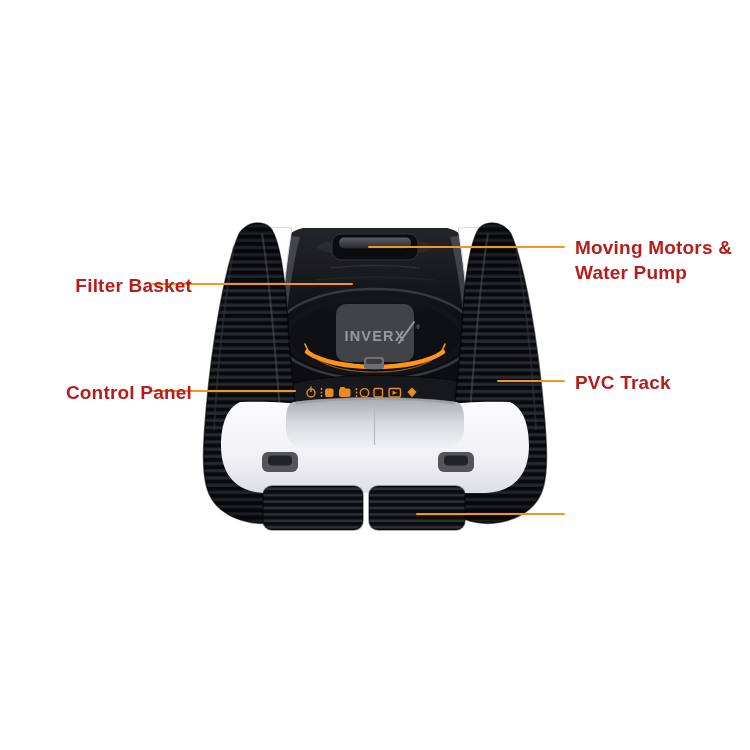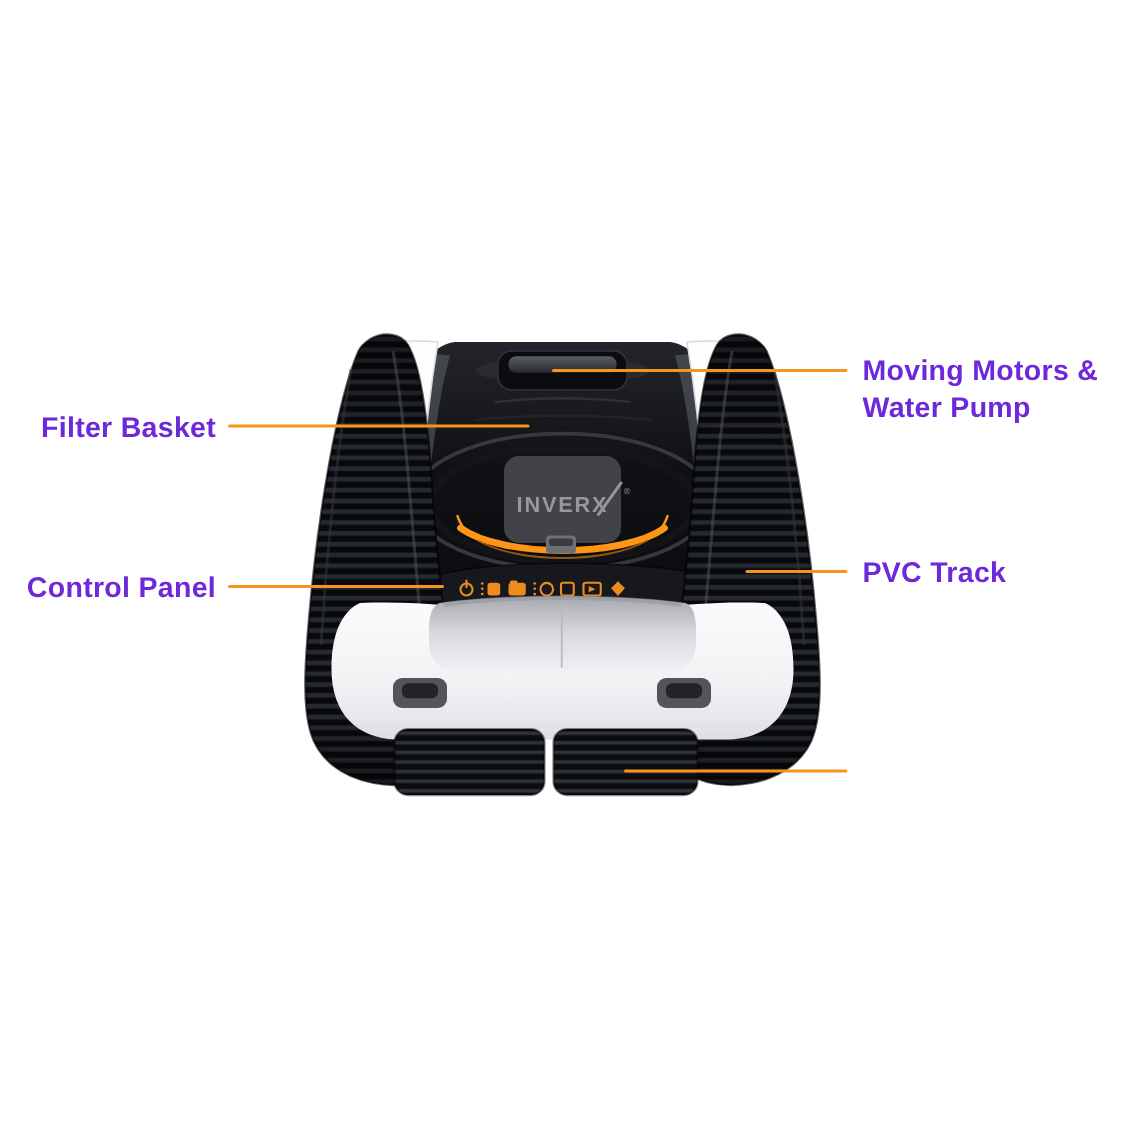--- a/index.html
+++ b/index.html
@@ -5,24 +5,24 @@
   html,body{margin:0;padding:0;background:#ffffff;}
   .stage{
     position:relative;width:750px;height:750px;background:#ffffff;overflow:hidden;
     font-family:"Liberation Sans", sans-serif;
   }
   .robot-svg{position:absolute;left:0;top:0;}
   .leader{
     position:absolute;height:2px;background:#F7941E;border-radius:1px;z-index:5;
   }
   .plabel{
-    position:absolute;color:#6d28d9;font-weight:700;font-size:19px;line-height:25px;
+    position:absolute;color:#b91c1c;font-weight:700;font-size:19px;line-height:25px;
     letter-spacing:.2px;z-index:6;white-space:nowrap;
   }
-  .plabel.right-align{text-align:right;}
+  .plabel.right-align{text-align:right;padding-left:48px;}
 </style>
 </head>
 <body>
 
 <div class="stage">
 
   <svg class="robot-svg" width="750" height="750" viewBox="0 0 750 750">
     <defs>
       <pattern id="ribs" width="10" height="7.2" patternUnits="userSpaceOnUse">
         <rect width="10" height="7.2" fill="#08090c"></rect>

